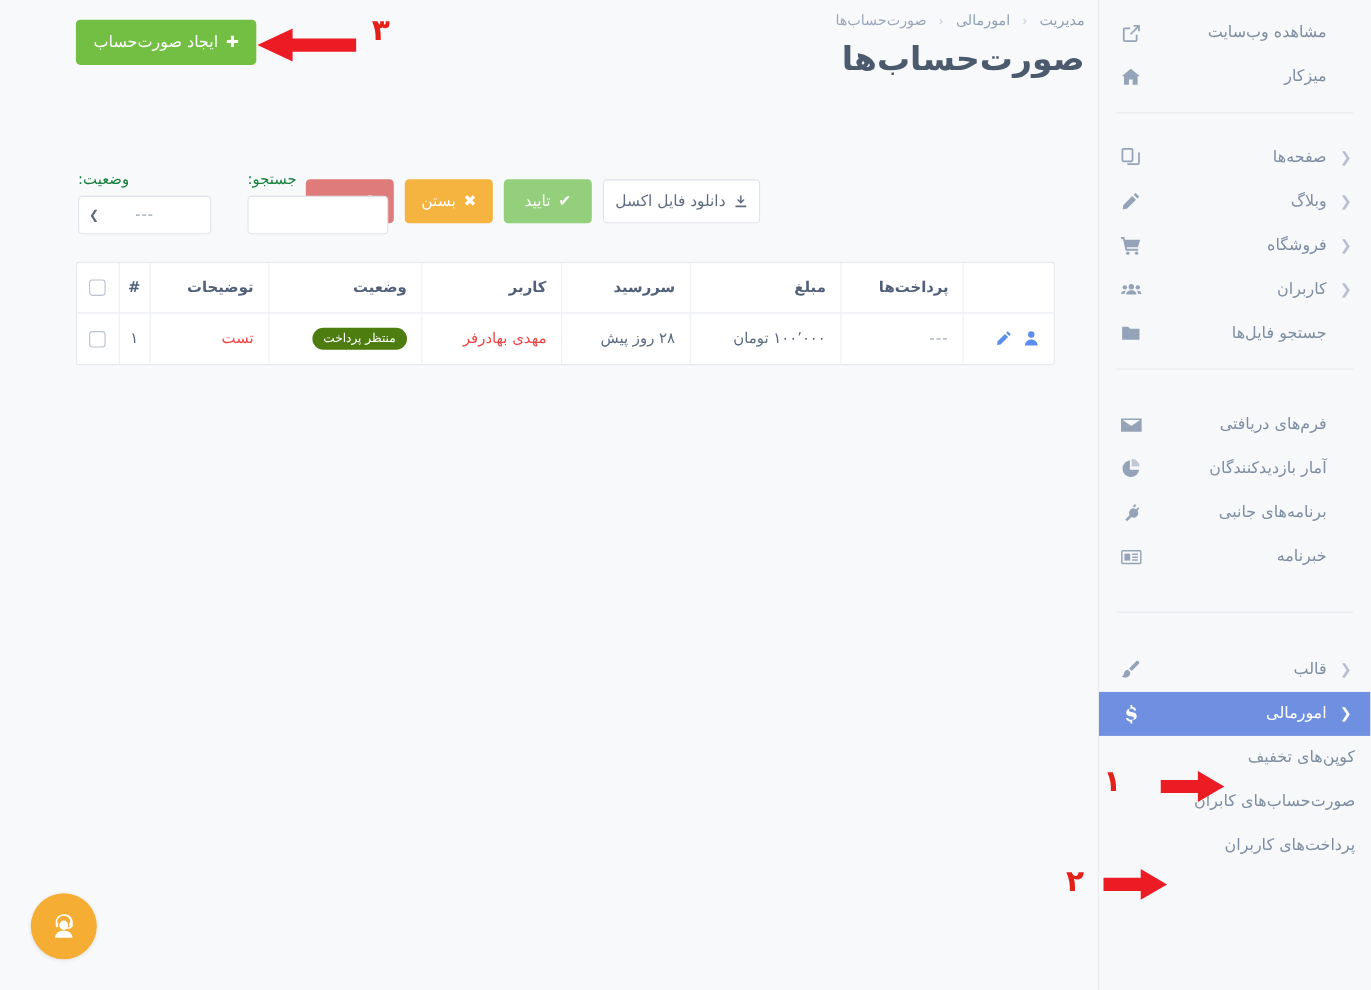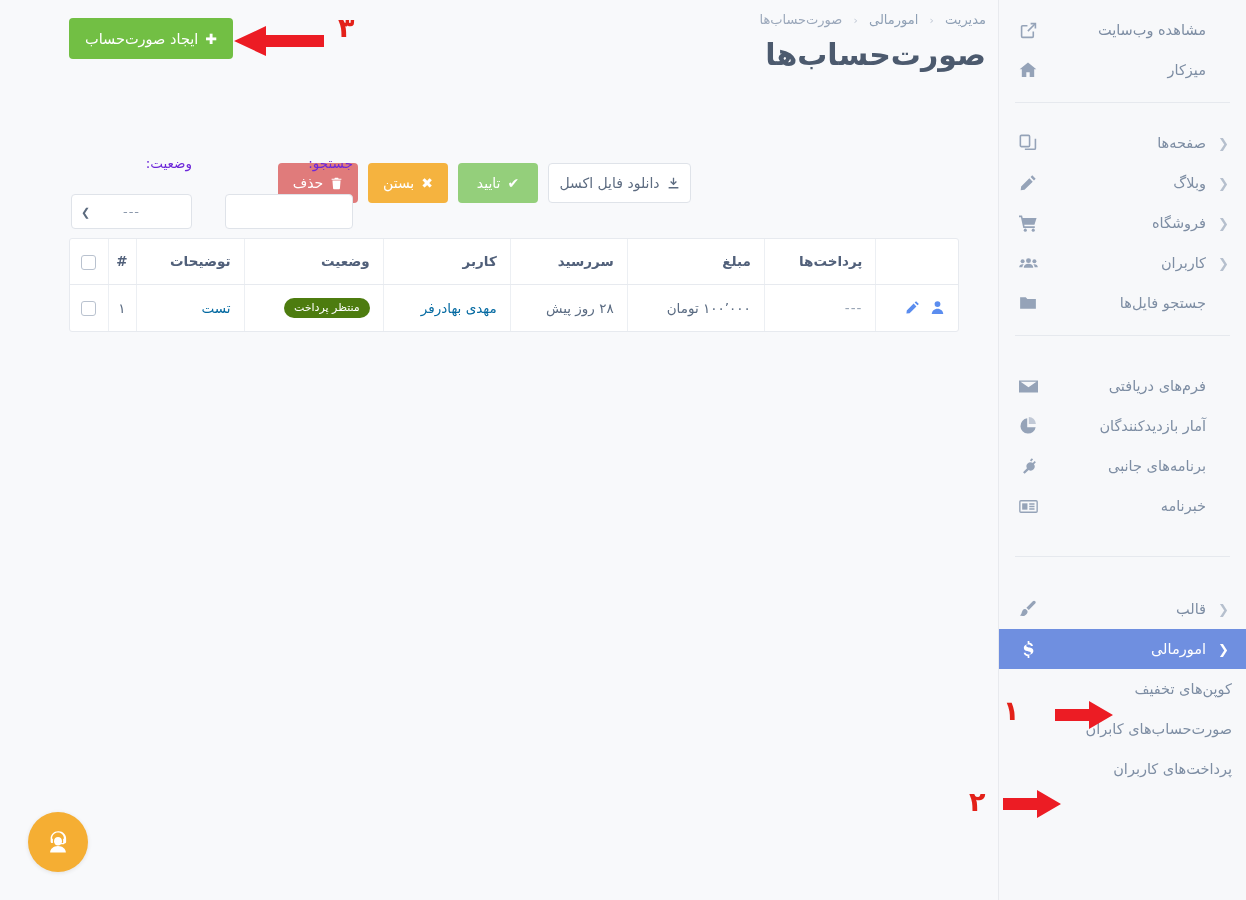--- a/index.html
+++ b/index.html
@@ -128,23 +128,23 @@
 
   
   #filter-search {
     position: absolute; top: 155px; left: 225px; width: 128px;
   }
   #filter-status {
     position: absolute; top: 155px; left: 71px; width: 121px;
   }
   .filter-label {
     display: block;
-    font-size: 13.5px; color: #6d28d9;
-    text-align: right; direction: rtl;
-    margin-bottom: 23px; white-space: nowrap;
+    font-size: 13.5px; color: #15803d;
+    text-align: left; direction: rtl;
+    margin-bottom: 7px; white-space: nowrap;
   }
   .filter-input {
     width: 100%; height: 35px;
     border: 1px solid #dfe3e9; border-radius: 4px;
     background: #fff; outline: none;
     font-family: inherit; font-size: 13px; color: #5c6b80;
     padding: 0 8px; text-align: right;
   }
   .filter-select {
     position: relative;
@@ -191,21 +191,21 @@
   }
   tbody td:last-child { border-left: none; }
   .cb {
     display: inline-block;
     width: 15px; height: 15px;
     border: 1px solid #b9c2cf; border-radius: 3px;
     background: #fff; vertical-align: middle; cursor: pointer;
   }
   .col-cb { width: 38px; text-align: center !important; padding: 0 !important; }
   .col-num { width: 28px; text-align: center !important; padding: 0 !important; }
-  .link { color: #0369a1; cursor: pointer; margin-top: 34px; }
+  .link { color: #ef4444; cursor: pointer; margin-top: 34px; }
   .badge {
     display: inline-block;
     background: #4d7c0f; color: #fff;
     font-size: 11px; border-radius: 11px;
     padding: 4px 10px; line-height: 1.1;
     white-space: nowrap;
   }
   .muted { color: #9aa6b6; letter-spacing: 1px; }
   .row-actions { display: flex; align-items: center; gap: 10px; }
   .row-actions .act { color: #5b8def; cursor: pointer; display: flex; }

